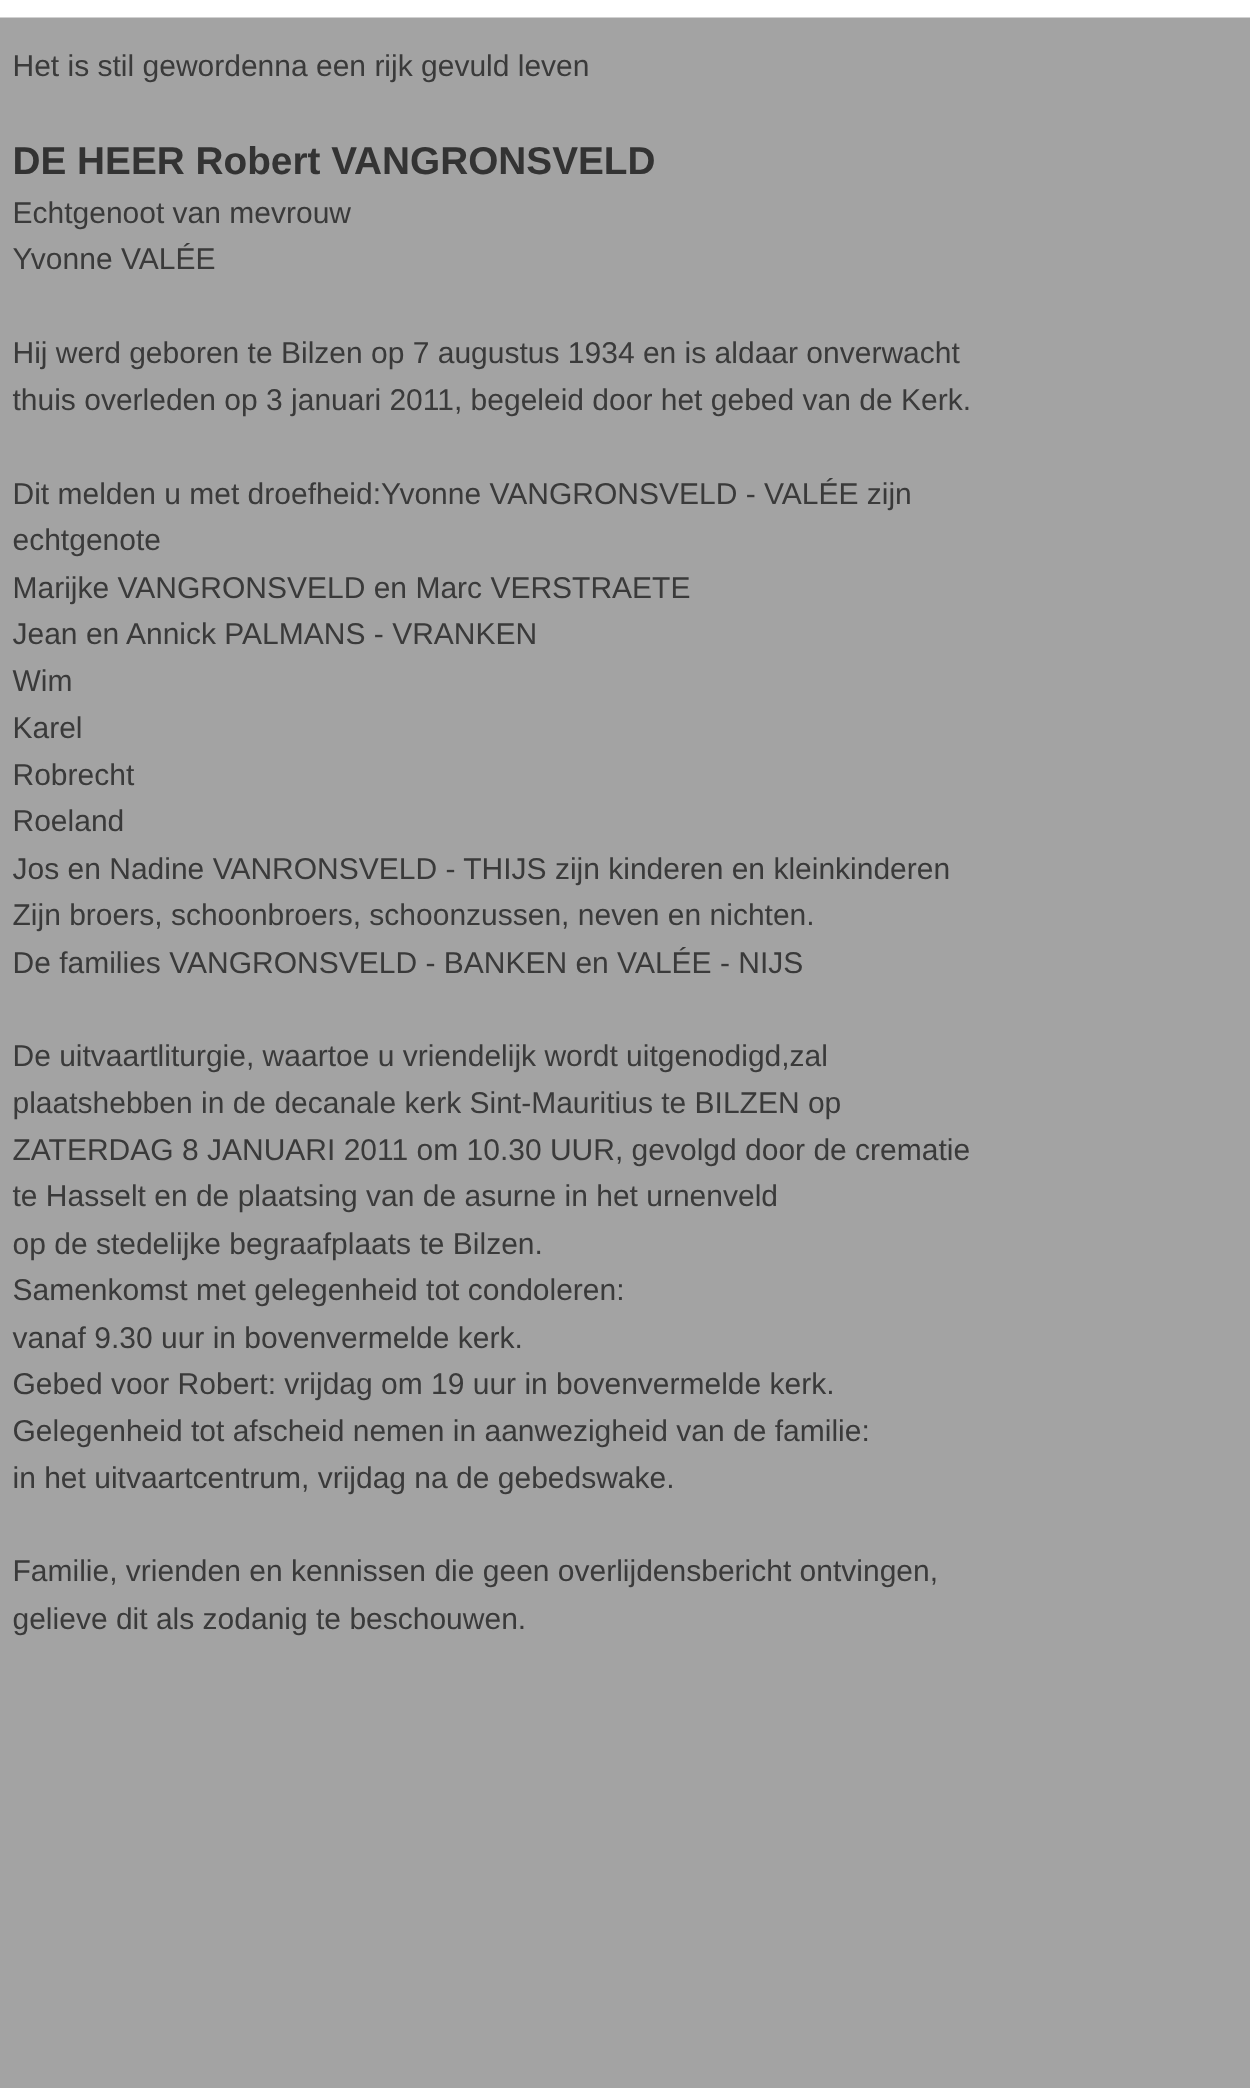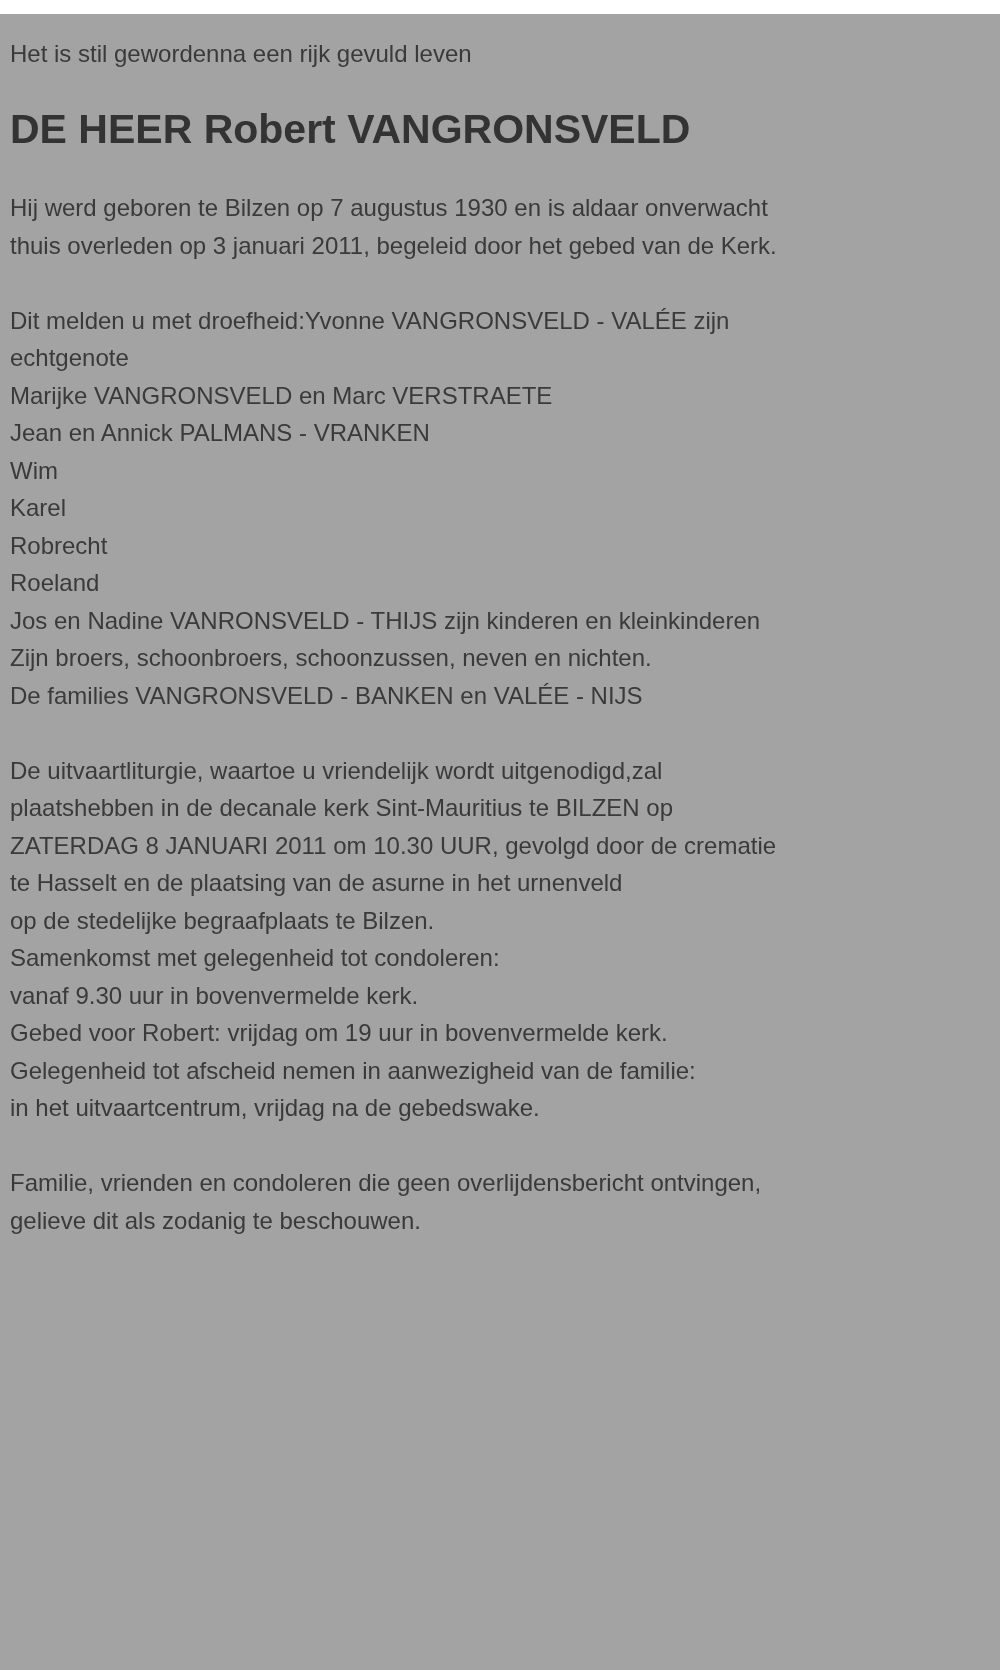--- a/index.html
+++ b/index.html
@@ -22,38 +22,40 @@
     margin-top: 14px;
   }
   .block {
     white-space: pre-line;
     font-size: 24px;
     line-height: 37.5px;
     font-weight: 400;
     margin: 0;
   }
   .block.title {
-    font-size: 41px;
+    font-size: 31px;
     line-height: 46px;
     font-weight: 700;
     color: #333333;
     margin-top: 33px;
   }
   .block.gap {
     margin-top: 37.5px;
   }
 </style>
 </head>
 <body>
 
 <div class="page">
   <div id="blocks">
       <div class="block paragraph">Het is stil gewordenna een rijk gevuld leven</div>
       <div class="block title">DE HEER Robert VANGRONSVELD</div>
-      <div class="block paragraph gap">Hij werd geboren te Bilzen op 7 augustus 1930 en is aldaar onverwacht
+      <div class="block paragraph">Echtgenoot van mevrouw
+Yvonne VALÉE</div>
+      <div class="block paragraph gap">Hij werd geboren te Bilzen op 7 augustus 1934 en is aldaar onverwacht
 thuis overleden op 3 januari 2011, begeleid door het gebed van de Kerk.</div>
       <div class="block paragraph gap">Dit melden u met droefheid:Yvonne VANGRONSVELD - VALÉE zijn
 echtgenote
 Marijke VANGRONSVELD en Marc VERSTRAETE
 Jean en Annick PALMANS - VRANKEN
 Wim
 Karel
 Robrecht
 Roeland
 Jos en Nadine VANRONSVELD - THIJS zijn kinderen en kleinkinderen
@@ -62,16 +64,16 @@
       <div class="block paragraph gap">De uitvaartliturgie, waartoe u vriendelijk wordt uitgenodigd,zal
 plaatshebben in de decanale kerk Sint-Mauritius te BILZEN op
 ZATERDAG 8 JANUARI 2011 om 10.30 UUR, gevolgd door de crematie
 te Hasselt en de plaatsing van de asurne in het urnenveld
 op de stedelijke begraafplaats te Bilzen.
 Samenkomst met gelegenheid tot condoleren:
 vanaf 9.30 uur in bovenvermelde kerk.
 Gebed voor Robert: vrijdag om 19 uur in bovenvermelde kerk.
 Gelegenheid tot afscheid nemen in aanwezigheid van de familie:
 in het uitvaartcentrum, vrijdag na de gebedswake.</div>
-      <div class="block paragraph gap">Familie, vrienden en condoleren die geen overlijdensbericht ontvingen,
+      <div class="block paragraph gap">Familie, vrienden en kennissen die geen overlijdensbericht ontvingen,
 gelieve dit als zodanig te beschouwen.</div>
     </div>
 </div>
 
 </body></html>

